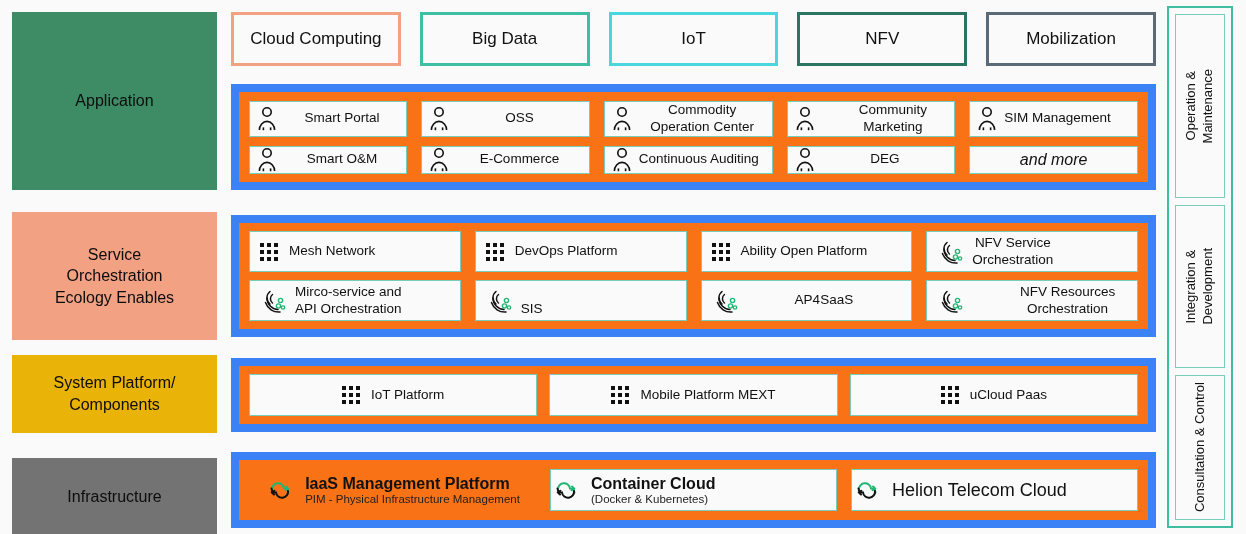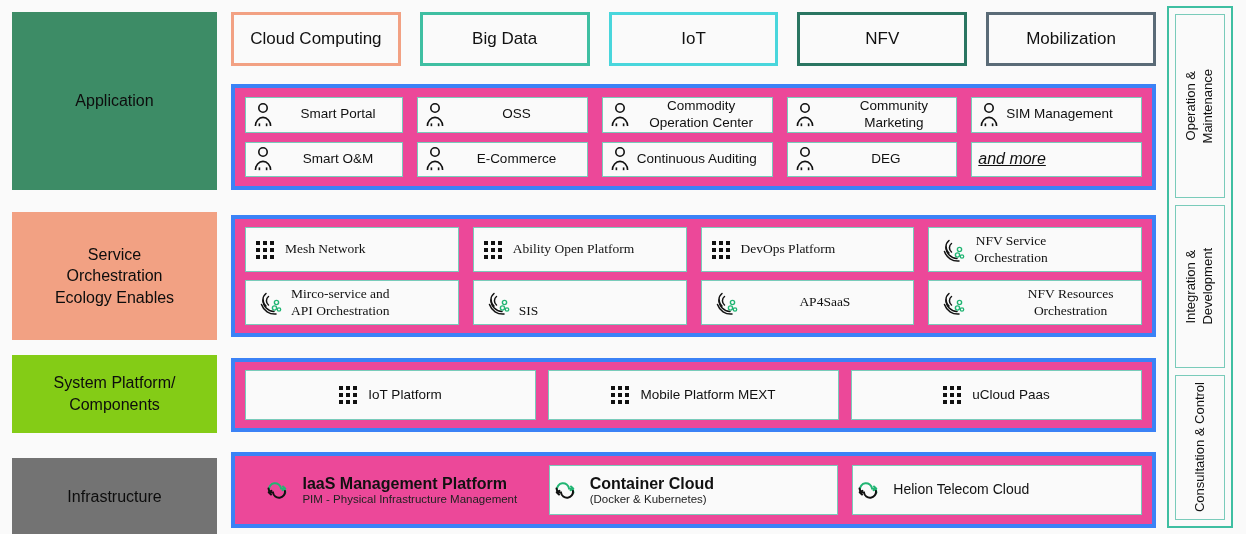--- a/index.html
+++ b/index.html
@@ -7,22 +7,22 @@
     width: 1246px; height: 534px;
     background: #fafafa;
     font-family: "Liberation Sans", sans-serif;
     color: #111;
     overflow: hidden;
   }
   .page { position: relative; width: 1246px; height: 534px; }
 
   
   .teal-box {
-    border: 4px solid #3b82f6;
-    background: #ec4899;
+    border: 8px solid #3b82f6;
+    background: #f97316;
   }
   .item-box {
     border: 1px solid #79cbba;
     background: #fafafa;
     display: flex;
     align-items: center;
     position: relative;
   }
 
   
@@ -73,21 +73,20 @@
   }
   .app-grid .item-box { padding: 0 6px; }
 
   .row-svc-grid {
     position: absolute;
     left: 10px; top: 8px; right: 10px; bottom: 8px;
     display: grid;
     grid-template-columns: 1fr 1fr 1fr 1fr;
     grid-template-rows: 1fr 1fr;
     gap: 8px 14px;
-    font-family: Liberation Serif, serif;
   }
   .row-svc-grid .item-box { padding: 0 10px; }
 
   .row-sys-grid {
     position: absolute;
     left: 10px; top: 8px; right: 10px; bottom: 8px;
     display: grid;
     grid-template-columns: 1fr 1fr 1fr;
     gap: 8px 12px;
   }
@@ -112,22 +111,22 @@
   }
 
   .lbl { font-size: 13.5px; color: #111; line-height: 1.25; }
   .lbl.two { text-align: center; }
   .lbl-wrap { display: flex; flex-direction: column; }
   .lbl-strong { font-size: 16px; font-weight: bold; color: #111; }
   .lbl-sub { font-size: 11.5px; color: #222; }
 
   .and-more {
     width: 100%;
+    text-align: center;
     font-style: italic;
-    text-decoration: underline;
     font-size: 16px;
   }
 
   
   .ico { flex: 0 0 auto; display: block; }
   .ico-person { width: 22px; height: 26px; margin-right: 6px; }
   .ico-dots   { width: 20px; height: 18px; margin-right: 9px; }
   .ico-orch   { width: 28px; height: 26px; margin-right: 7px; }
   .ico-cloud  { width: 30px; height: 24px; }
 
@@ -186,21 +185,21 @@
   </div>
 
   <div class="cat" style="top: 12px; height: 178px; background: rgb(61, 140, 102);">
     <span>Application</span>
   </div>
   <div class="cat" style="top: 212px; height: 128px; white-space: pre-line; background: rgb(242, 161, 131);">
     <span>Service
 Orchestration
 Ecology Enables</span>
   </div>
-  <div class="cat" style="top: 355px; height: 78px; white-space: pre-line; background: #84cc16;">
+  <div class="cat" style="top: 355px; height: 78px; white-space: pre-line; background: #eab308;">
     <span>System Platform/
 Components</span>
   </div>
   <div class="cat" style="top: 458px; height: 78px; background: #737373;">
     <span>Infrastructure</span>
   </div>
 
   <div class="panel teal-box" style="left:231px;top:84px;width:925px;height:106px;">
     <div class="app-grid">
 
@@ -344,38 +343,38 @@
               <rect x="7" y="0" width="4" height="4"></rect>
               <rect x="14" y="0" width="4" height="4"></rect>
             <rect x="0" y="7" width="4" height="4"></rect>
               <rect x="7" y="7" width="4" height="4"></rect>
               <rect x="14" y="7" width="4" height="4"></rect>
             <rect x="0" y="14" width="4" height="4"></rect>
               <rect x="7" y="14" width="4" height="4"></rect>
               <rect x="14" y="14" width="4" height="4"></rect>
           </g>
         </svg>
-        <span class="lbl" style="white-space:pre-line;">Ability Open Platform</span>
+        <span class="lbl" style="white-space:pre-line;">DevOps Platform</span>
       </div>
 
       <div class="item-box">
         <svg class="ico ico-dots" viewBox="0 0 20 18">
           <g fill="#111">
             <rect x="0" y="0" width="4" height="4"></rect>
               <rect x="7" y="0" width="4" height="4"></rect>
               <rect x="14" y="0" width="4" height="4"></rect>
             <rect x="0" y="7" width="4" height="4"></rect>
               <rect x="7" y="7" width="4" height="4"></rect>
               <rect x="14" y="7" width="4" height="4"></rect>
             <rect x="0" y="14" width="4" height="4"></rect>
               <rect x="7" y="14" width="4" height="4"></rect>
               <rect x="14" y="14" width="4" height="4"></rect>
           </g>
         </svg>
-        <span class="lbl" style="white-space:pre-line;">DevOps Platform</span>
+        <span class="lbl" style="white-space:pre-line;">Ability Open Platform</span>
       </div>
 
       <div class="item-box">
         <svg class="ico ico-orch" viewBox="0 0 28 26">
           <g fill="none" stroke="#111" stroke-width="1.5" stroke-linecap="round">
             <path d="M10 3.5 A8 8 0 0 0 10 16"></path>
             <path d="M12.5 6.5 A5.4 5.4 0 0 0 12.5 15"></path>
             <path d="M7 10 A11.5 11.5 0 0 0 18 21.5"></path>
             <path d="M5.5 14.5 A14 14 0 0 0 20 24"></path>
           </g>
@@ -547,21 +546,21 @@
       </div>
 
       <div class="item-box inf-cell">
         <div class="inf-inner">
           <svg class="ico ico-cloud" viewBox="0 0 30 24">
             <path d="M7 12 A6 6 0 0 1 19 10.5 A4.4 4.4 0 0 1 23.5 14.5" fill="none" stroke="#21B573" stroke-width="2" stroke-linecap="round"></path>
             <path d="M21 8.5 L23.3 10.8 L20.6 12.2" fill="none" stroke="#21B573" stroke-width="2" stroke-linecap="round" stroke-linejoin="round"></path>
             <path d="M23 13 A6 6 0 0 1 11 14.5 A4.4 4.4 0 0 1 6.5 10.5" fill="none" stroke="#111" stroke-width="2" stroke-linecap="round"></path>
             <path d="M9 16.5 L6.7 14.2 L9.4 12.8" fill="none" stroke="#111" stroke-width="2" stroke-linecap="round" stroke-linejoin="round"></path>
           </svg>
-          <span class="lbl" style="font-size:14px;">Helion Telecom Cloud</span>
+          <span class="lbl" style="font-size:18px;">Helion Telecom Cloud</span>
         </div>
       </div>
 
     </div>
   </div>
 
   <div class="sidebar">
     <div class="side-box" style="flex:0 0 184px;">
       <span class="side-text">Operation &amp;
 Maintenance</span>

